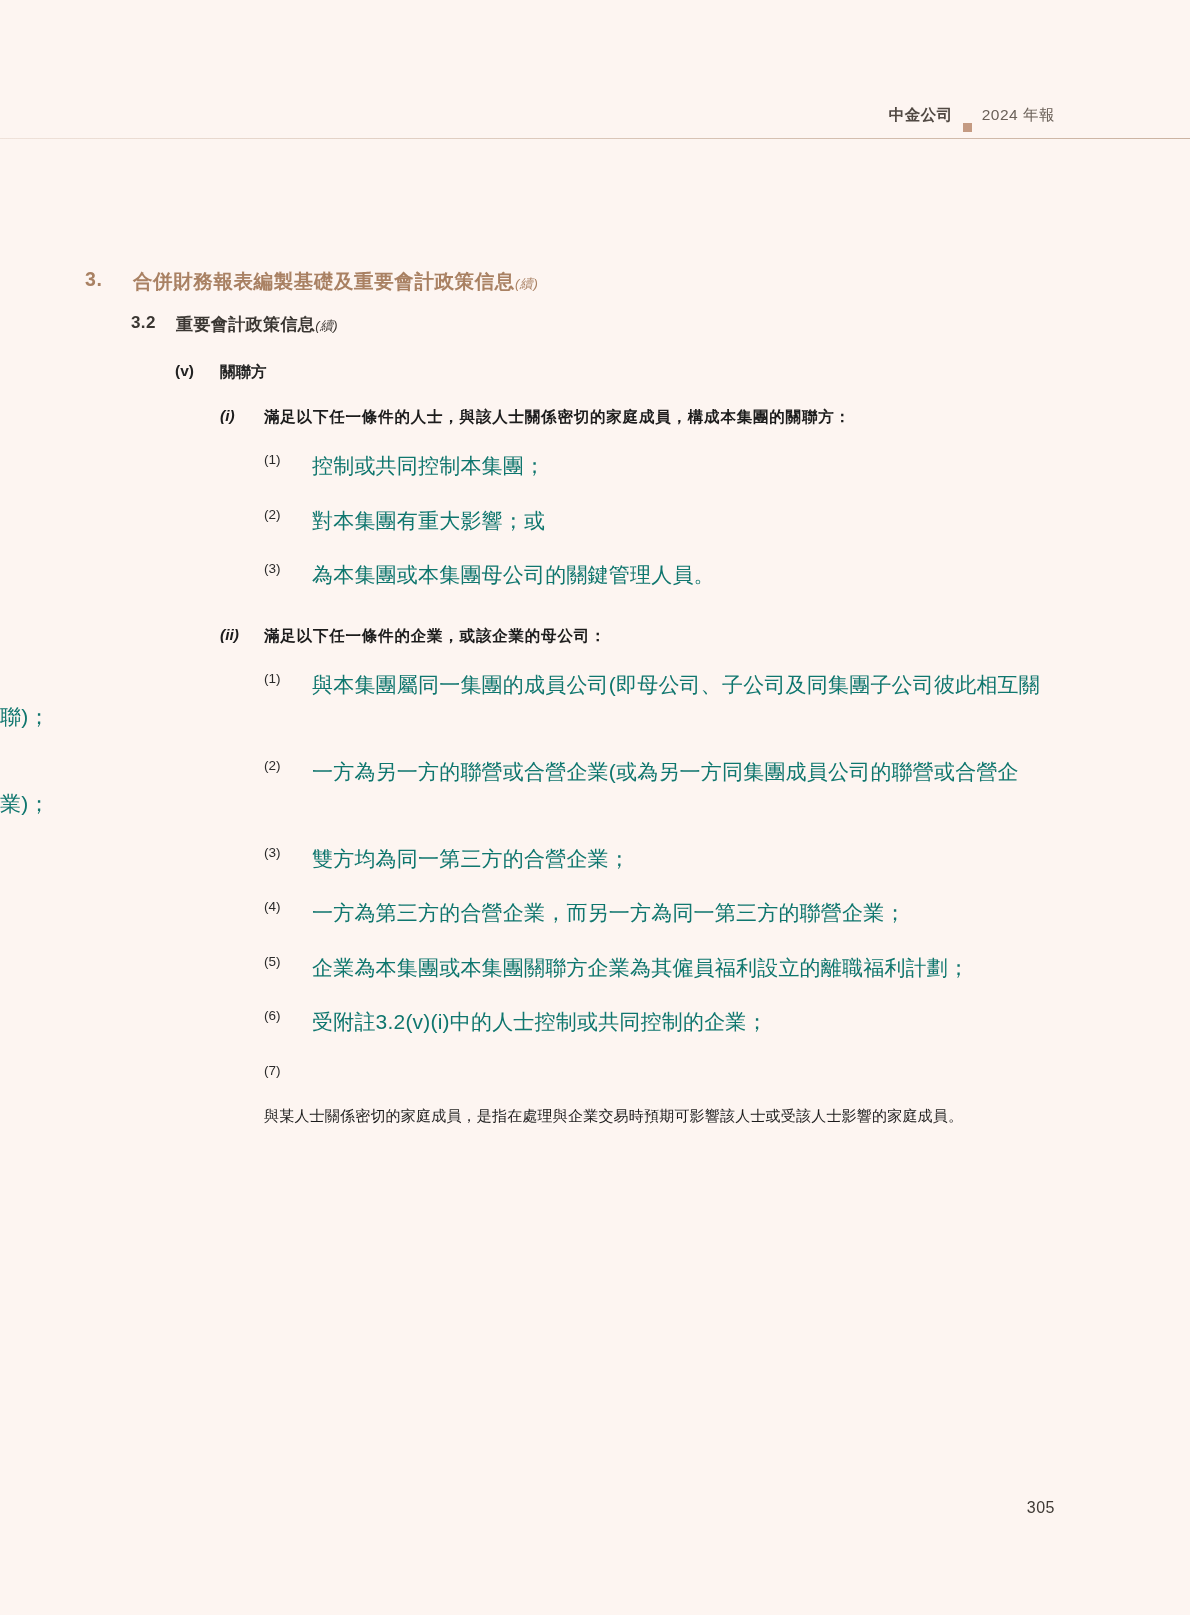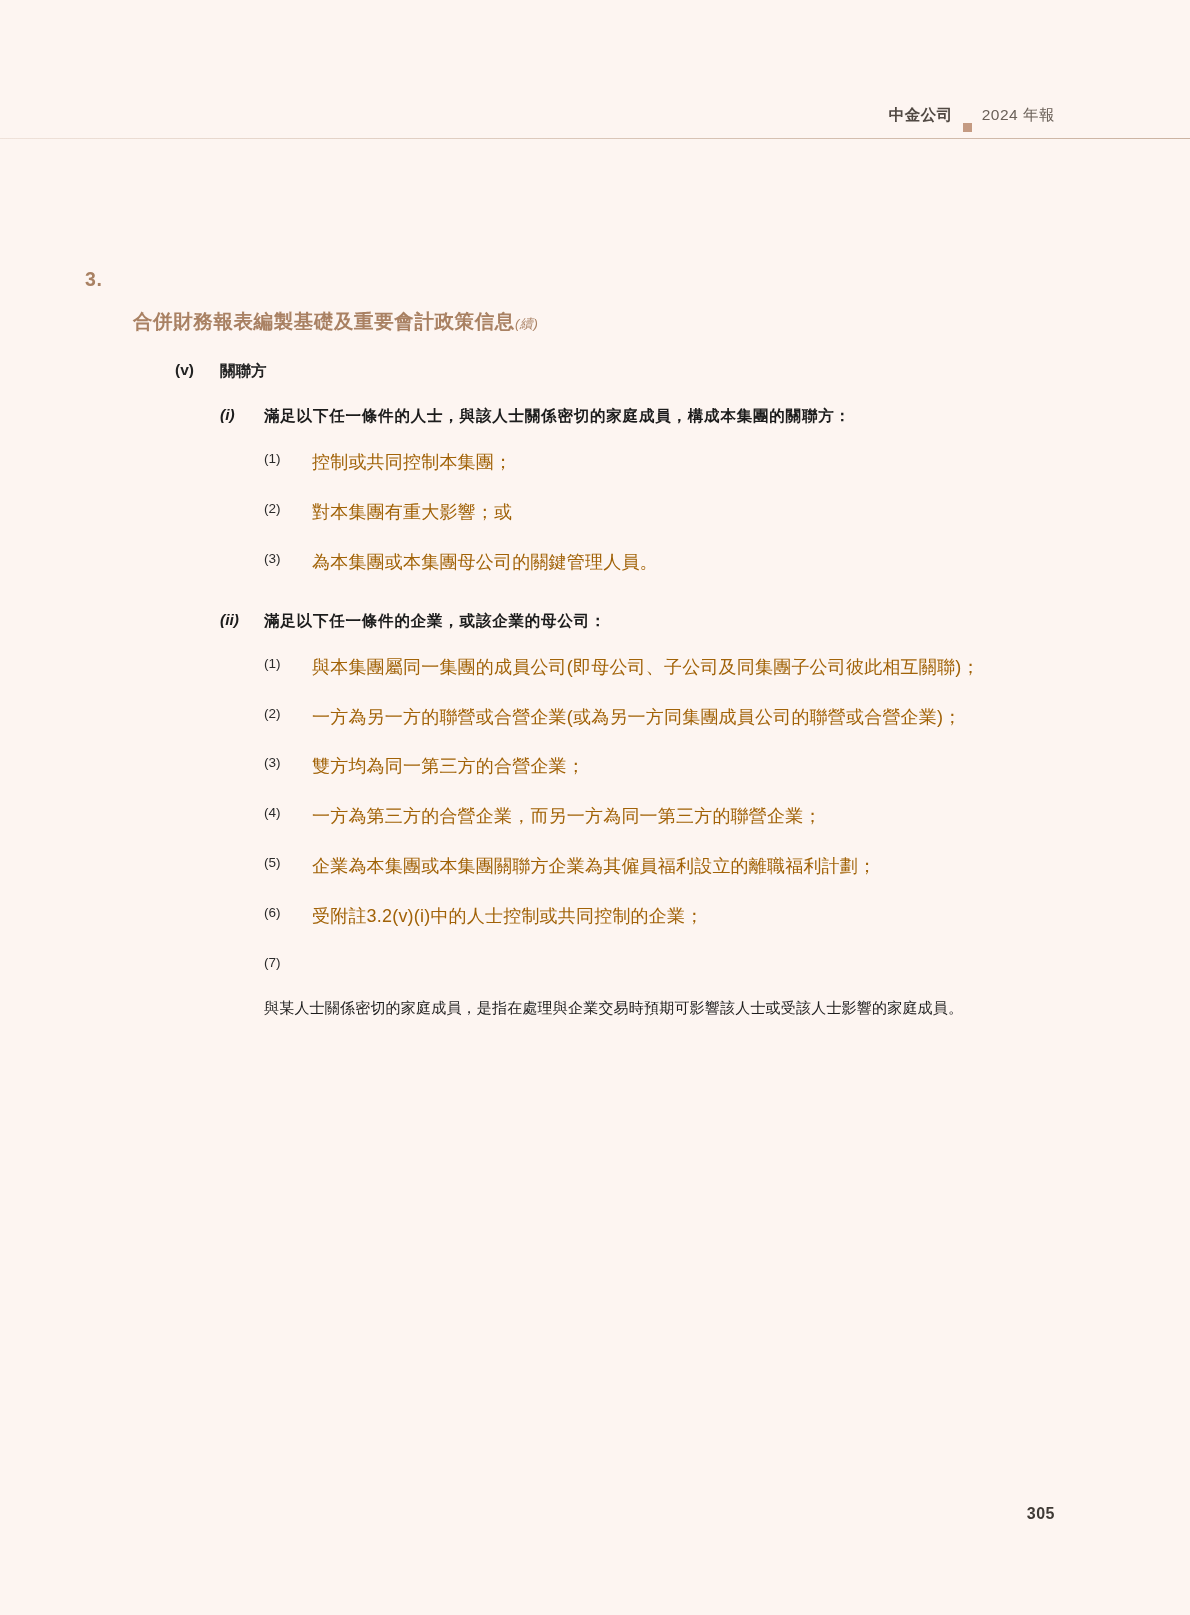--- a/index.html
+++ b/index.html
@@ -89,21 +89,20 @@
   }
   .sec-num-box {
     position: absolute;
     left: 85px;
     font-weight: bold;
     color: #a98163;
     font-size: 19.5px;
   }
   .sec-title-text {
     margin-left: 133px;
-    margin-top: 40px;
   }
   .cont-mark {
     font-size: 13px;
     font-style: italic;
     font-weight: normal;
   }
 
   .sub-title {
     margin-top: 18px;
     position: relative;
@@ -164,41 +163,41 @@
   .num-item .n {
     position: absolute;
     left: 264px;
     font-size: 13.5px;
     color: #2a2a2a;
     top: 2px;
   }
   .num-item .t {
     margin-left: 312px;
     margin-right: 135px;
-    font-size: 18px;
+    font-size: 21px;
     line-height: 1.55;
-    color: #a16207;
+    color: #0f766e;
     letter-spacing: 0.2px;
   }
 
   .para {
     margin-top: 20px;
     margin-left: 264px;
     margin-right: 135px;
     font-size: 15px;
     line-height: 1.75;
     letter-spacing: 0.2px;
     color: #1c1c1c;
   }
 
   .page-number {
     position: absolute;
     right: 135px;
-    bottom: 92px;
-    font-weight: bold;
+    bottom: 98px;
+    font-weight: normal;
     font-size: 16px;
     color: #3f3a35;
     letter-spacing: 0.5px;
     margin-left: 24px;
   }
 </style>
 </head>
 <body>
 
 <div class="page">
@@ -214,20 +213,26 @@
 
   <div class="content">
 
     <div class="sec-title" style="position:relative;">
       <span class="sec-num-box">3.</span>
       <span class="sec-title-text">
         <span>合併財務報表編製基礎及重要會計政策信息</span><span class="cont-mark">(續)</span>
       </span>
     </div>
 
+    <div class="sub-title">
+      <span class="sub-num">3.2</span>
+      <span class="sub-text">
+        <span>重要會計政策信息</span><span class="cont-mark">(續)</span>
+      </span>
+    </div>
 
     <div class="item-v">
       <span class="item-v-num">(v)</span>
       <span class="item-v-text">關聯方</span>
     </div>
 
     <div class="roman-item">
       <span class="roman-num">(i)</span>
       <span class="roman-text">滿足以下任一條件的人士，與該人士關係密切的家庭成員，構成本集團的關聯方：</span>
     </div>

